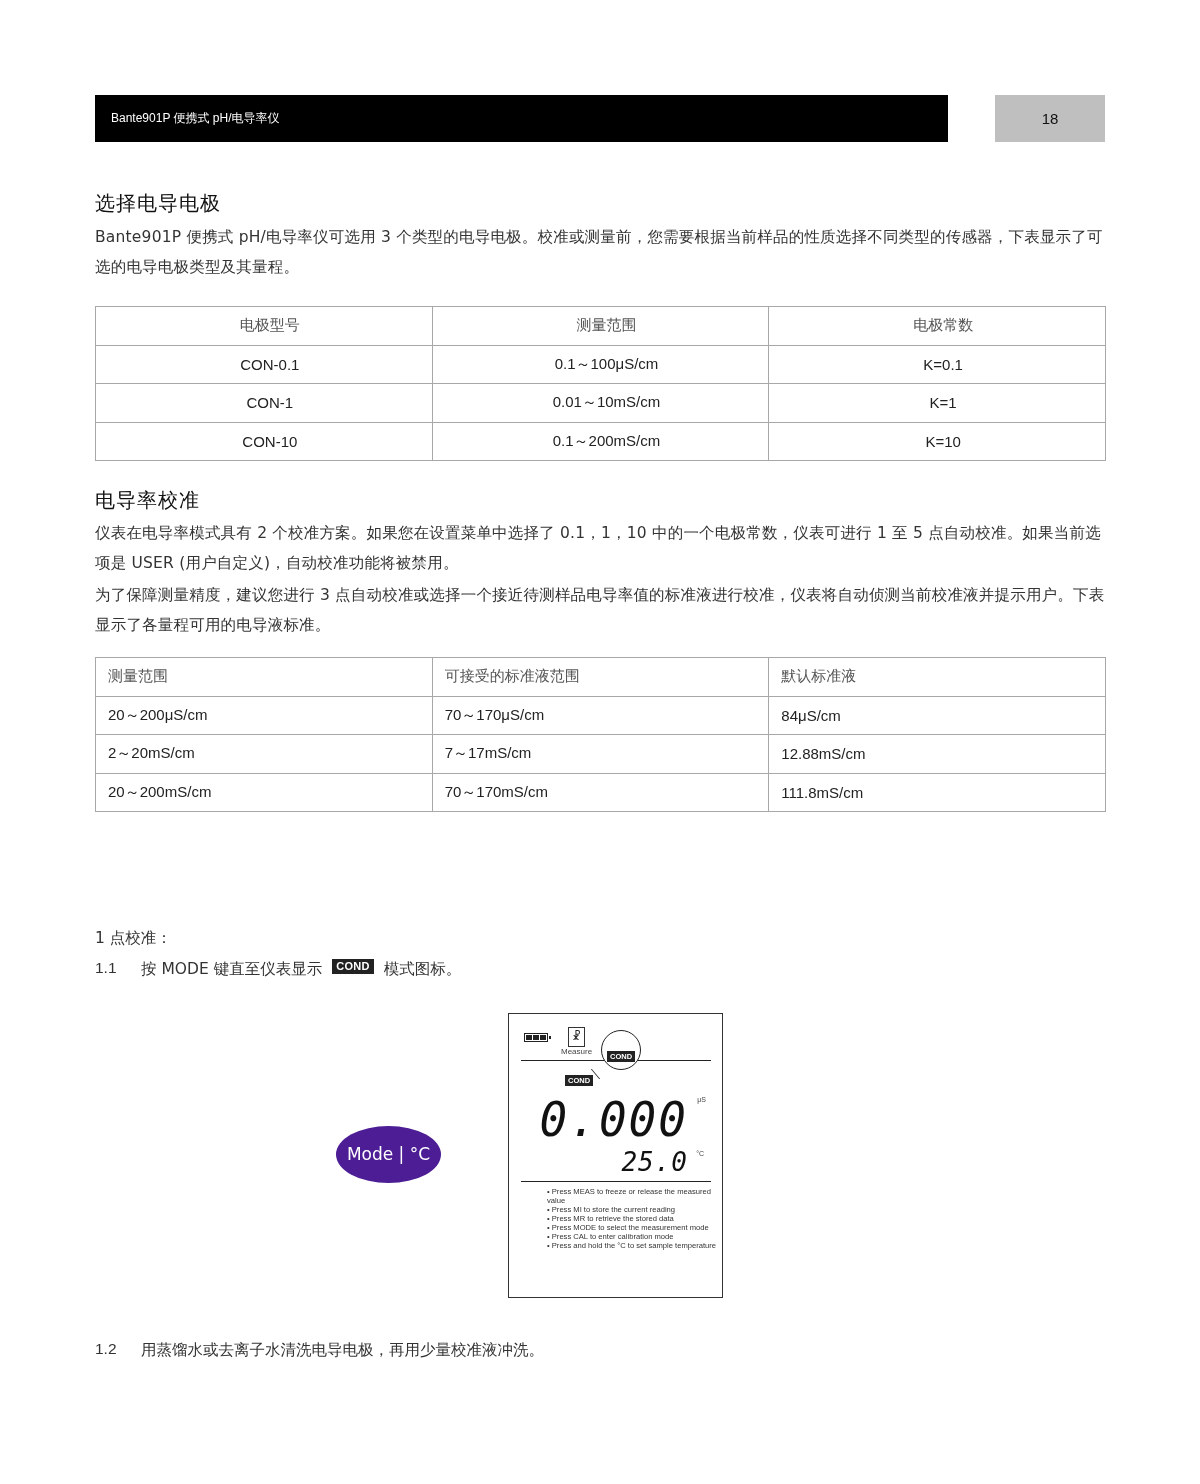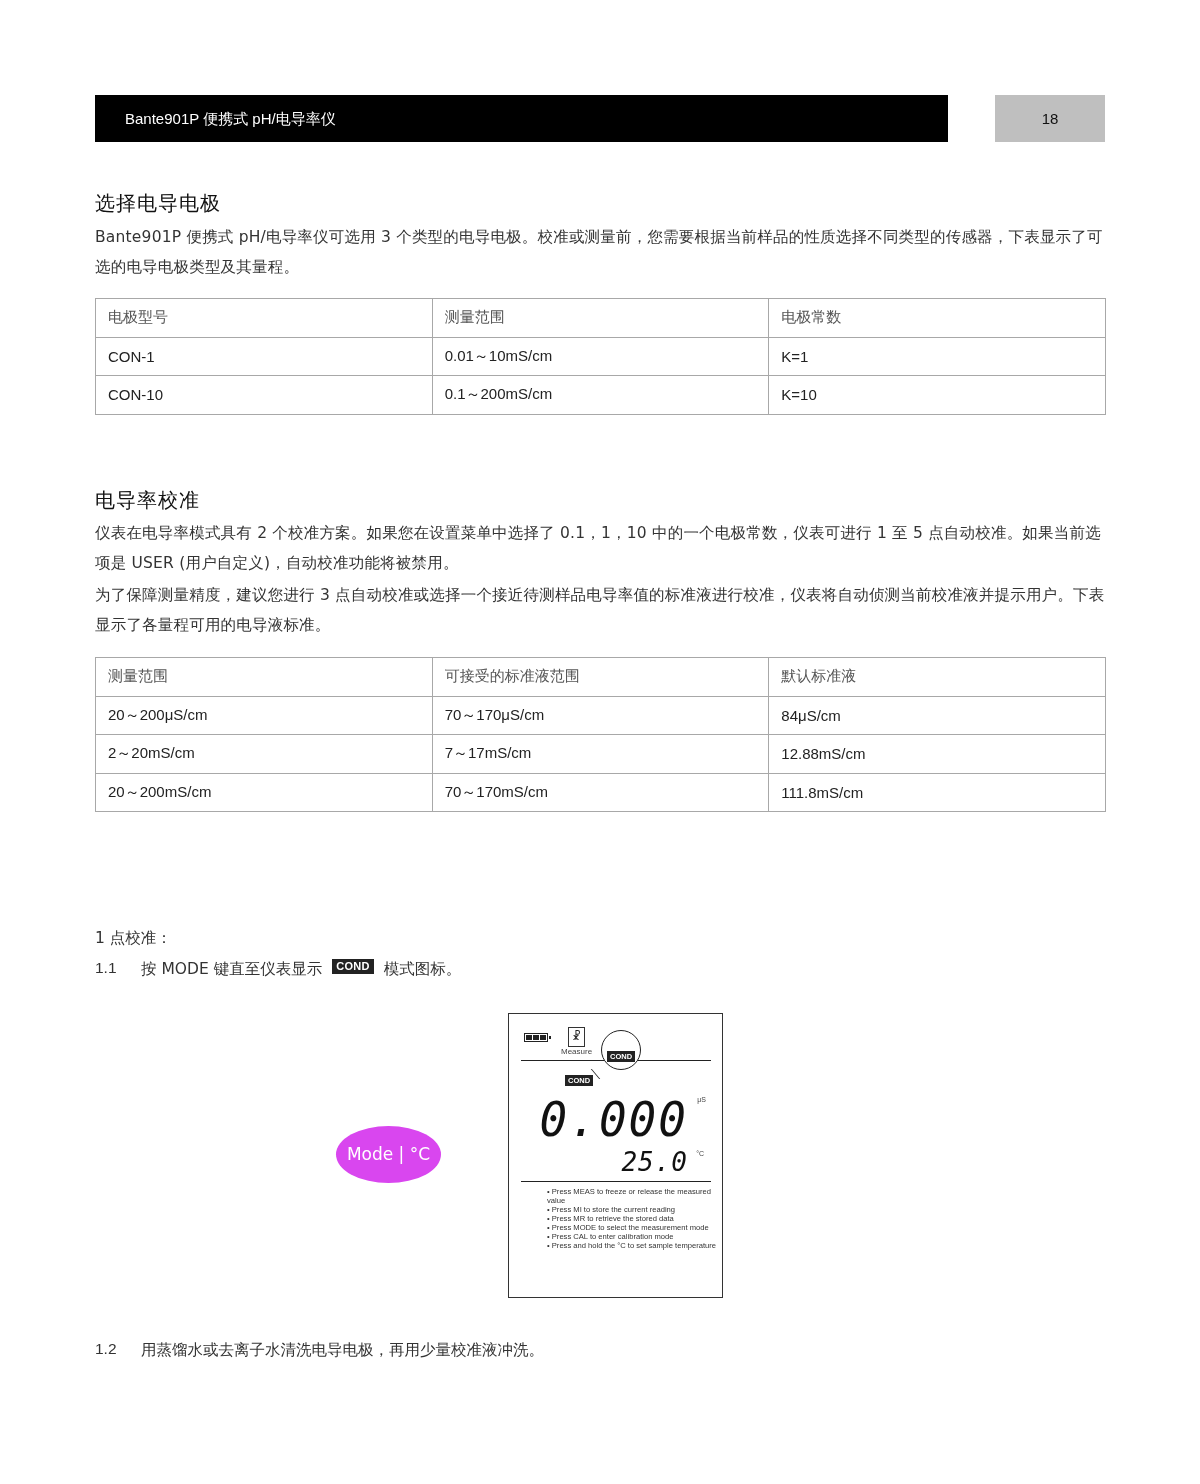--- a/index.html
+++ b/index.html
@@ -1,34 +1,34 @@
 <!DOCTYPE html>
 <html><head>
 <meta charset="utf-8">
 <style>
   * { box-sizing: border-box; margin: 0; padding: 0; }
   html, body { width: 1200px; height: 1484px; background: #ffffff; }
   body { position: relative; font-family: "DejaVu Sans", "Liberation Sans", sans-serif; color: #222; overflow: hidden; }
 
   .header { position: absolute; left: 95px; top: 95px; width: 1010px; height: 47px; display: flex; }
-  .header-title { flex: 1; background: #000; color: #fff; font-size: 15px; line-height: 47px; padding-left: 30px; font-family: "Liberation Sans", sans-serif; }
+  .header-title { flex: 1; background: #000; color: #fff; font-size: 12px; line-height: 47px; padding-left: 16px; font-family: "Liberation Sans", sans-serif; }
   .header-page { width: 110px; background: #bfbfbf; color: #111; font-size: 15px; line-height: 47px; text-align: center; font-family: "Liberation Sans", sans-serif; margin-left: 47px; }
 
   .h2 { position: absolute; left: 95px; font-size: 20px; color: #111; font-weight: normal; letter-spacing: 1px; }
   .para { position: absolute; left: 95px; width: 1015px; font-size: 15.5px; color: #333; line-height: 30px; letter-spacing: 0.2px; }
 
   table.t { position: absolute; left: 95px; width: 1011px; border-collapse: collapse; font-size: 15px; color: #222; font-family: "Liberation Sans", sans-serif; }
   table.t td { border: 1px solid #a8a8a8; height: 38.5px; padding-left: 12px; vertical-align: middle; width: 337px; }
   table.t tr.head td { color: #555; font-family: "DejaVu Sans", sans-serif; font-size: 15px; }
 
   .step { position: absolute; left: 95px; font-size: 15.5px; color: #333; display: flex; align-items: flex-start; }
   .step-num { width: 46px; font-family: "Liberation Sans", sans-serif; }
   .cond-badge { display: inline-block; background: #222; color: #fff; font-family: "Liberation Sans", sans-serif; font-weight: bold; font-size: 11px; padding: 1px 4px; margin: 0 10px; line-height: 13px; letter-spacing: 0.3px; }
 
-  .mode-btn { position: absolute; left: 336px; top: 1126px; width: 105px; height: 57px; border-radius: 50%; background: #d946ef; color: #fff; font-size: 17px; text-align: center; line-height: 57px; font-family: "DejaVu Sans", sans-serif; }
+  .mode-btn { position: absolute; left: 336px; top: 1126px; width: 105px; height: 57px; border-radius: 50%; background: #4c1d95; color: #fff; font-size: 17px; text-align: center; line-height: 57px; font-family: "DejaVu Sans", sans-serif; }
 
   .lcd { position: absolute; left: 508px; top: 1013px; width: 215px; height: 285px; border: 1px solid #333; background: #fff; }
   .battery { position: absolute; left: 15px; top: 19px; width: 24px; height: 9px; border: 1px solid #222; display: flex; gap: 1px; padding: 1px; }
   .battery span { flex: 1; background: #222; }
   .battery::after { content: ""; position: absolute; right: -4px; top: 2px; width: 2px; height: 3px; background: #222; }
   .measure-icon { position: absolute; left: 59px; top: 13px; width: 17px; height: 20px; border: 1px solid #333; font-size: 11px; text-align: center; line-height: 18px; }
   .measure-label { position: absolute; left: 52px; top: 33px; font-size: 8px; color: #444; font-family: "Liberation Sans", sans-serif; }
   .lcd-line-top { position: absolute; left: 12px; top: 46px; width: 190px; height: 1px; background: #222; }
   .callout { position: absolute; left: 92px; top: 16px; width: 40px; height: 40px; border: 1px solid #222; border-radius: 50%; background: #fff; }
   .callout-badge { position: absolute; left: 98px; top: 37px; background: #222; color: #fff; font-size: 7.5px; font-weight: bold; padding: 1px 3px; font-family: "Liberation Sans", sans-serif; }
@@ -46,26 +46,31 @@
 <body>
 
 <div class="header">
   <div class="header-title">Bante901P 便携式 pH/电导率仪</div>
   <div class="header-page">18</div>
 </div>
 
 <h2 class="h2" style="top:190px;">选择电导电极</h2>
 <p class="para" style="top:222px;">Bante901P 便携式 pH/电导率仪可选用 3 个类型的电导电极。校准或测量前，您需要根据当前样品的性质选择不同类型的传感器，下表显示了可选的电导电极类型及其量程。</p>
 
-<table class="t" style="top:298px;">
+<table class="t" style="top:306px;text-align:center;">
   <tbody>
       <tr class="head">
     <td>电极型号</td>
     <td>测量范围</td>
     <td>电极常数</td>
+  </tr>
+  <tr>
+    <td>CON-0.1</td>
+    <td>0.1～100μS/cm</td>
+    <td>K=0.1</td>
   </tr>
   <tr>
     <td>CON-1</td>
     <td>0.01～10mS/cm</td>
     <td>K=1</td>
   </tr>
   <tr>
     <td>CON-10</td>
     <td>0.1～200mS/cm</td>
     <td>K=10</td>

